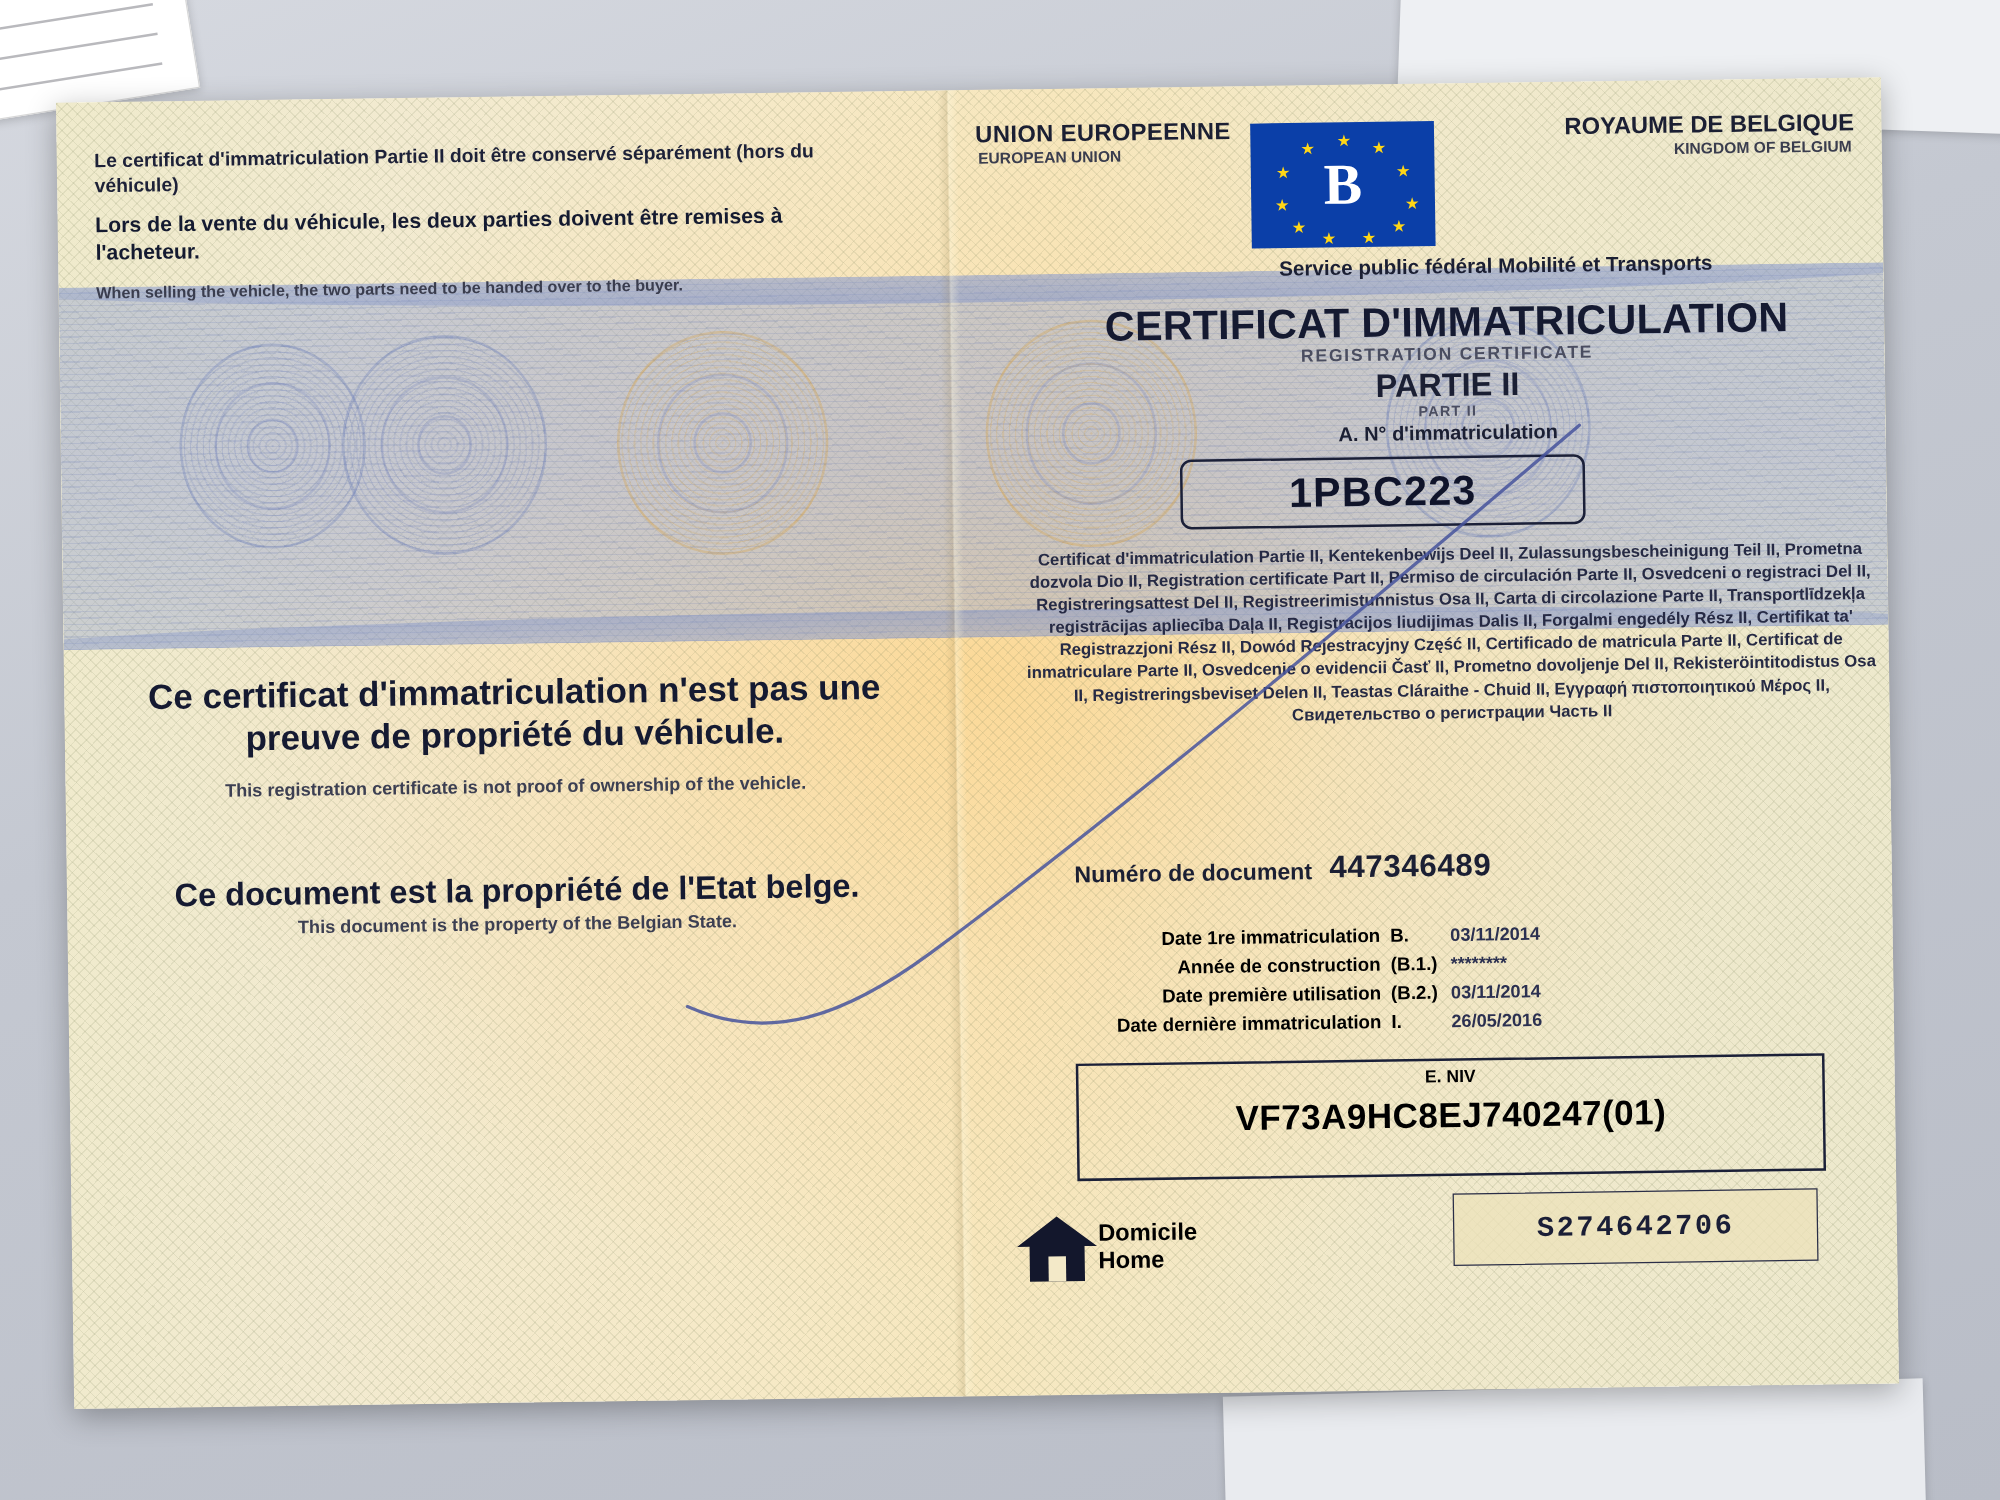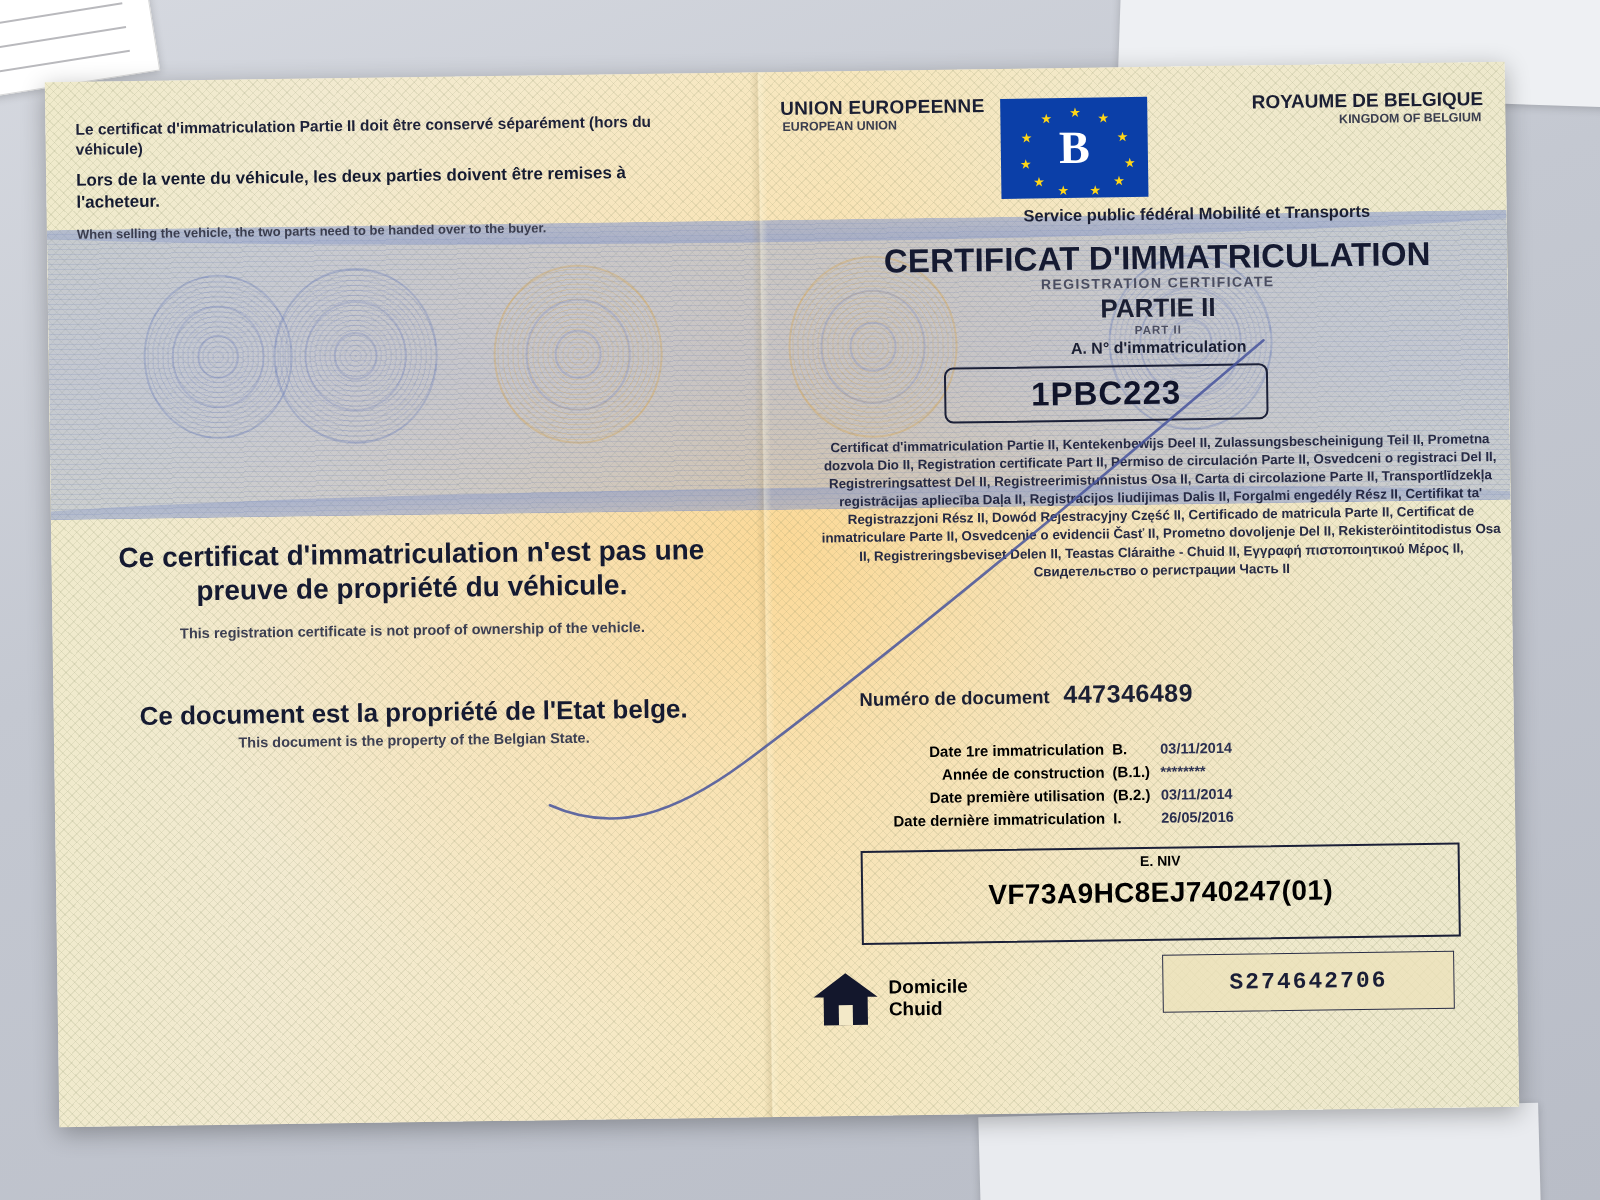--- a/index.html
+++ b/index.html
@@ -286,21 +286,21 @@
   #serial-value {
     font-size: 23px; font-weight: bold; letter-spacing: 2px; color: #1a1e36;
     font-family: "Liberation Mono", monospace;
   }
   
   #home-block {
     position: absolute; left: 755px; top: 900px;
     display: flex; align-items: center;
   }
   #home-icon { width: 66px; height: 56px; }
-  #home-text { margin-left: 10px; font-size: 19px; font-weight: bold; line-height: 1.15; }
+  #home-text { font-size: 19px; font-weight: bold; line-height: 1.15; }
   
   #pen {
     position: absolute; inset: 0; pointer-events: none;
   }
 </style>
 </head>
 <body>
 
 <div id="page">
 
@@ -419,21 +419,21 @@
       <span id="serial-value">S274642706</span>
     </div>
 
     <div id="home-block">
       <svg id="home-icon" viewBox="0 0 66 56">
         <polygon points="33,2 65,26 55,26 55,54 11,54 11,26 1,26" fill="#13172c"></polygon>
         <rect x="26" y="34" width="14" height="20" fill="#f3e9c8"></rect>
       </svg>
       <div id="home-text">
         <div>Domicile</div>
-        <div>Chuid</div>
+        <div>Home</div>
       </div>
     </div>
 
     <svg id="pen" viewBox="0 0 1460 1045">
       <path d="M 1215 275 C 1100 370, 870 560, 690 690 C 620 740, 560 760, 495 730" fill="none" stroke="#46549c" stroke-width="2.6" stroke-linecap="round" opacity="0.85"></path>
     </svg>
 
   </div>
 </div>
 

